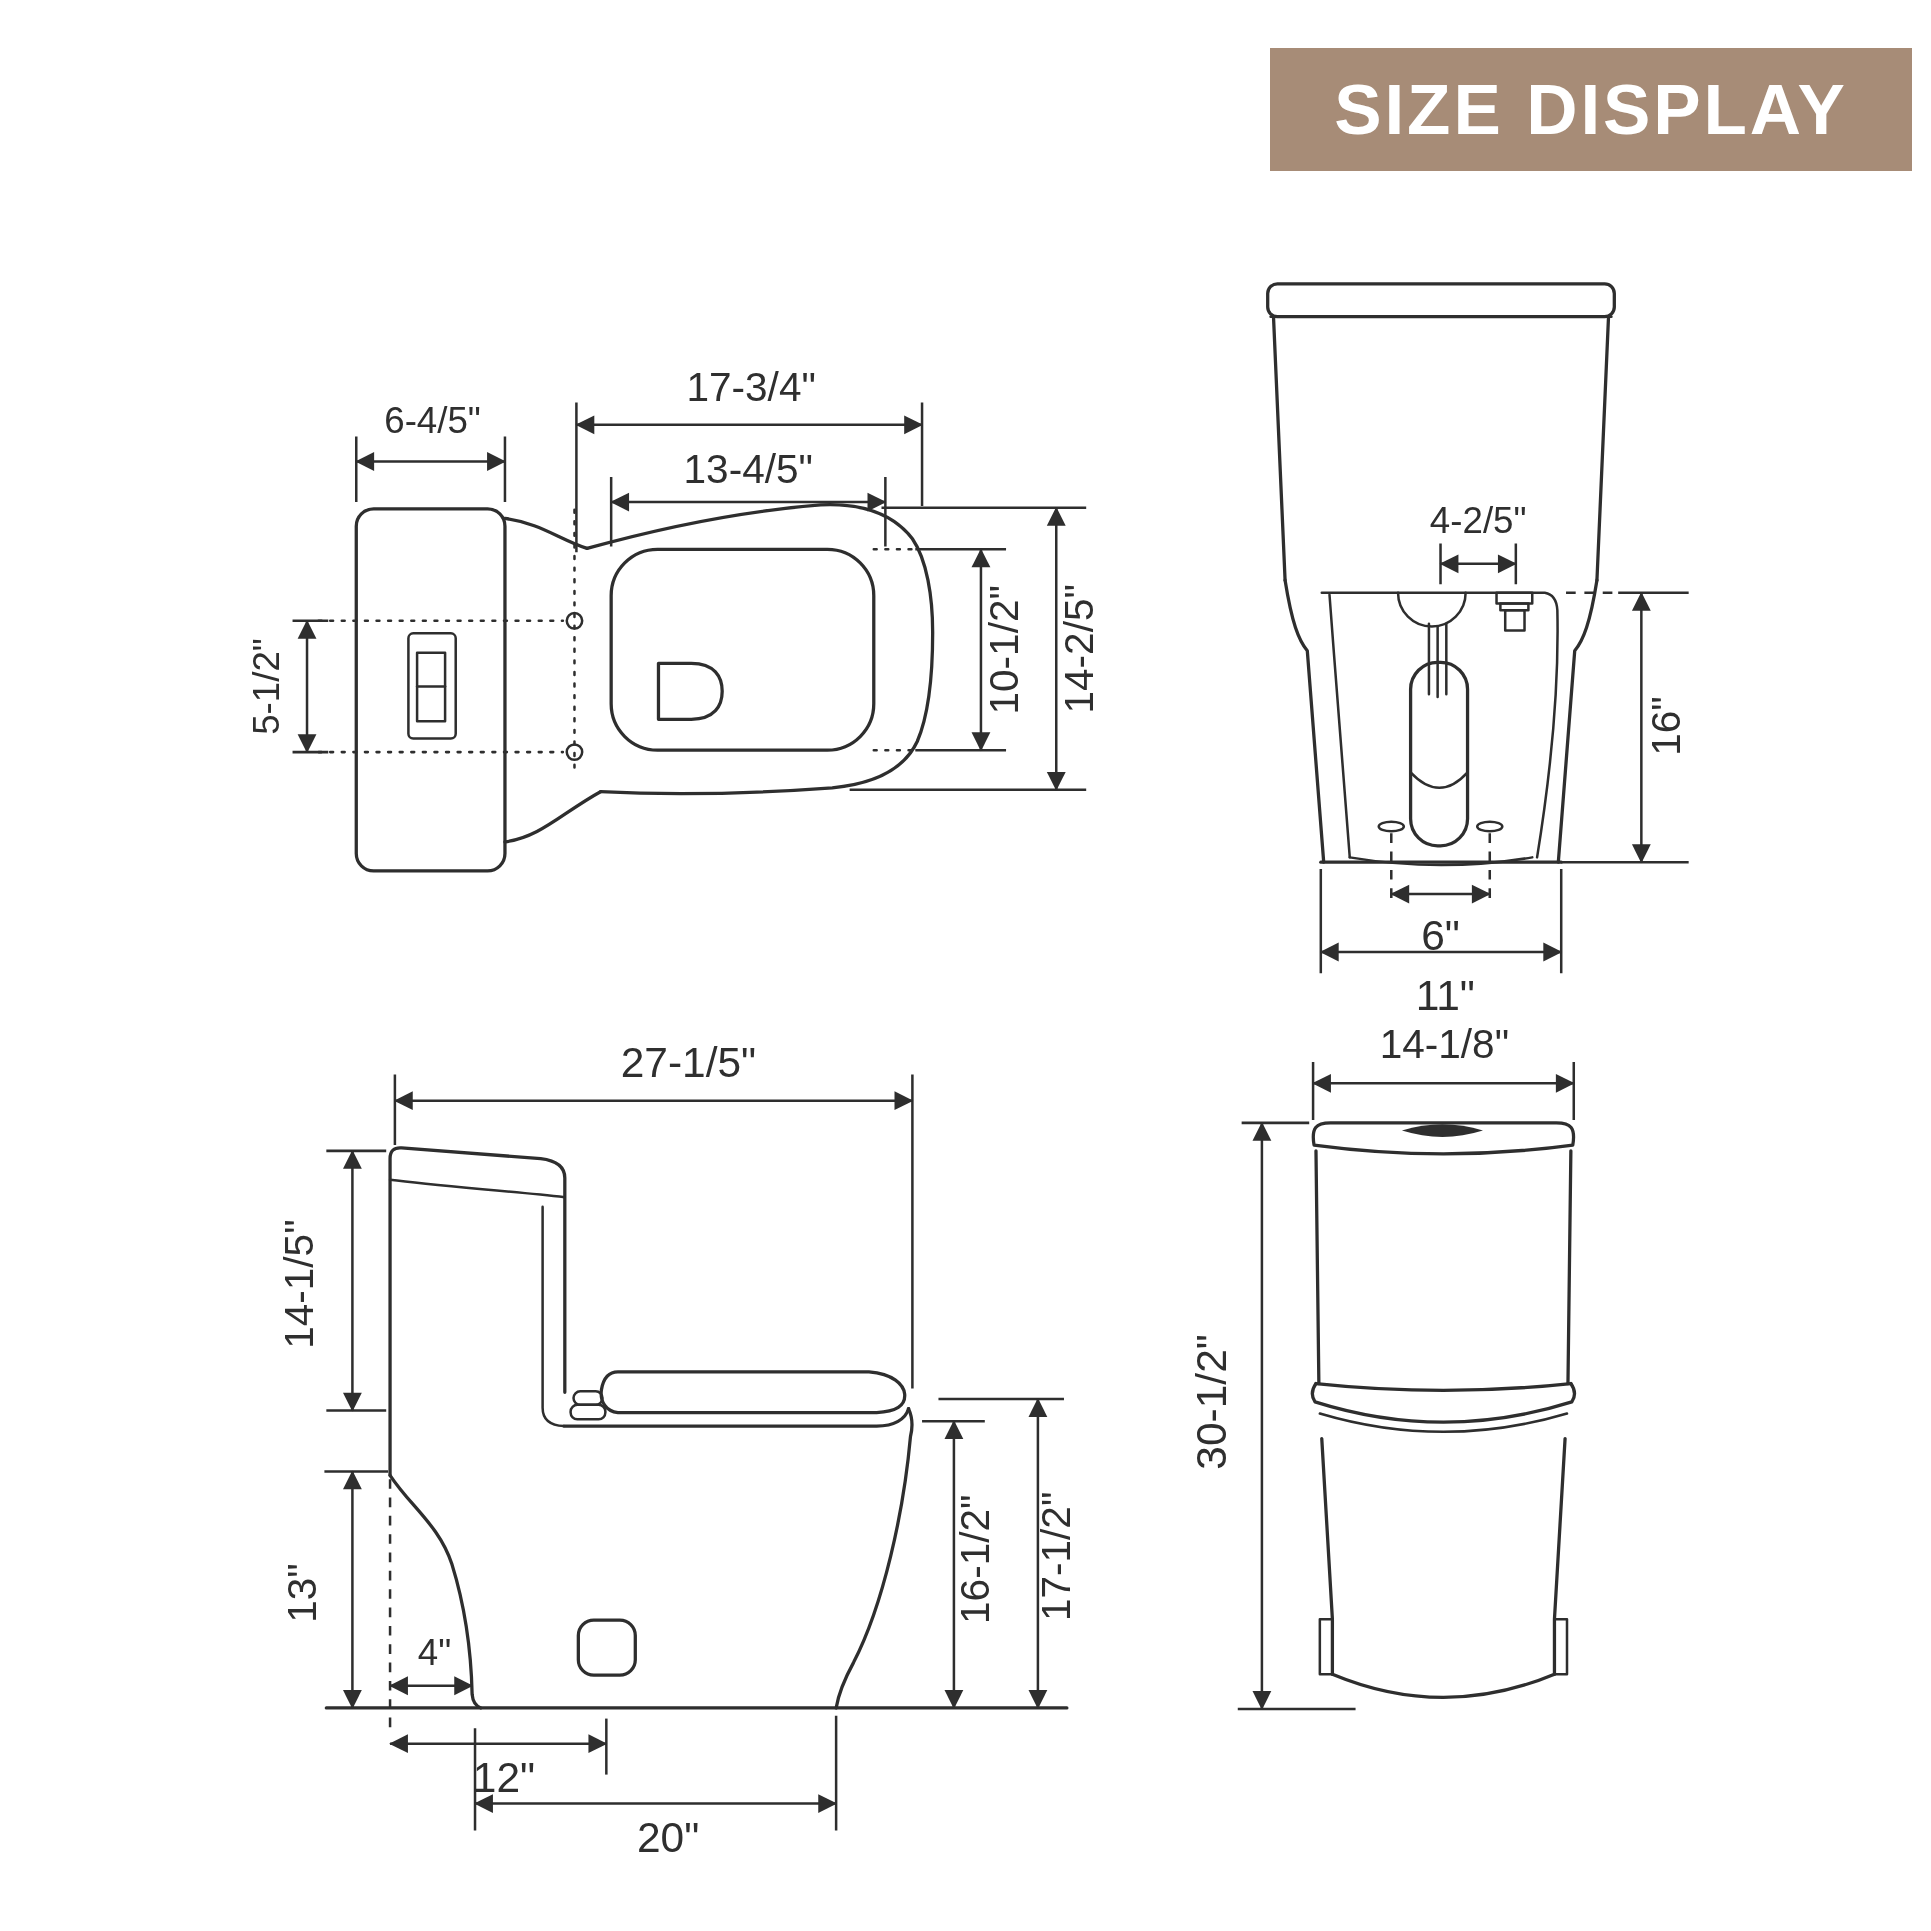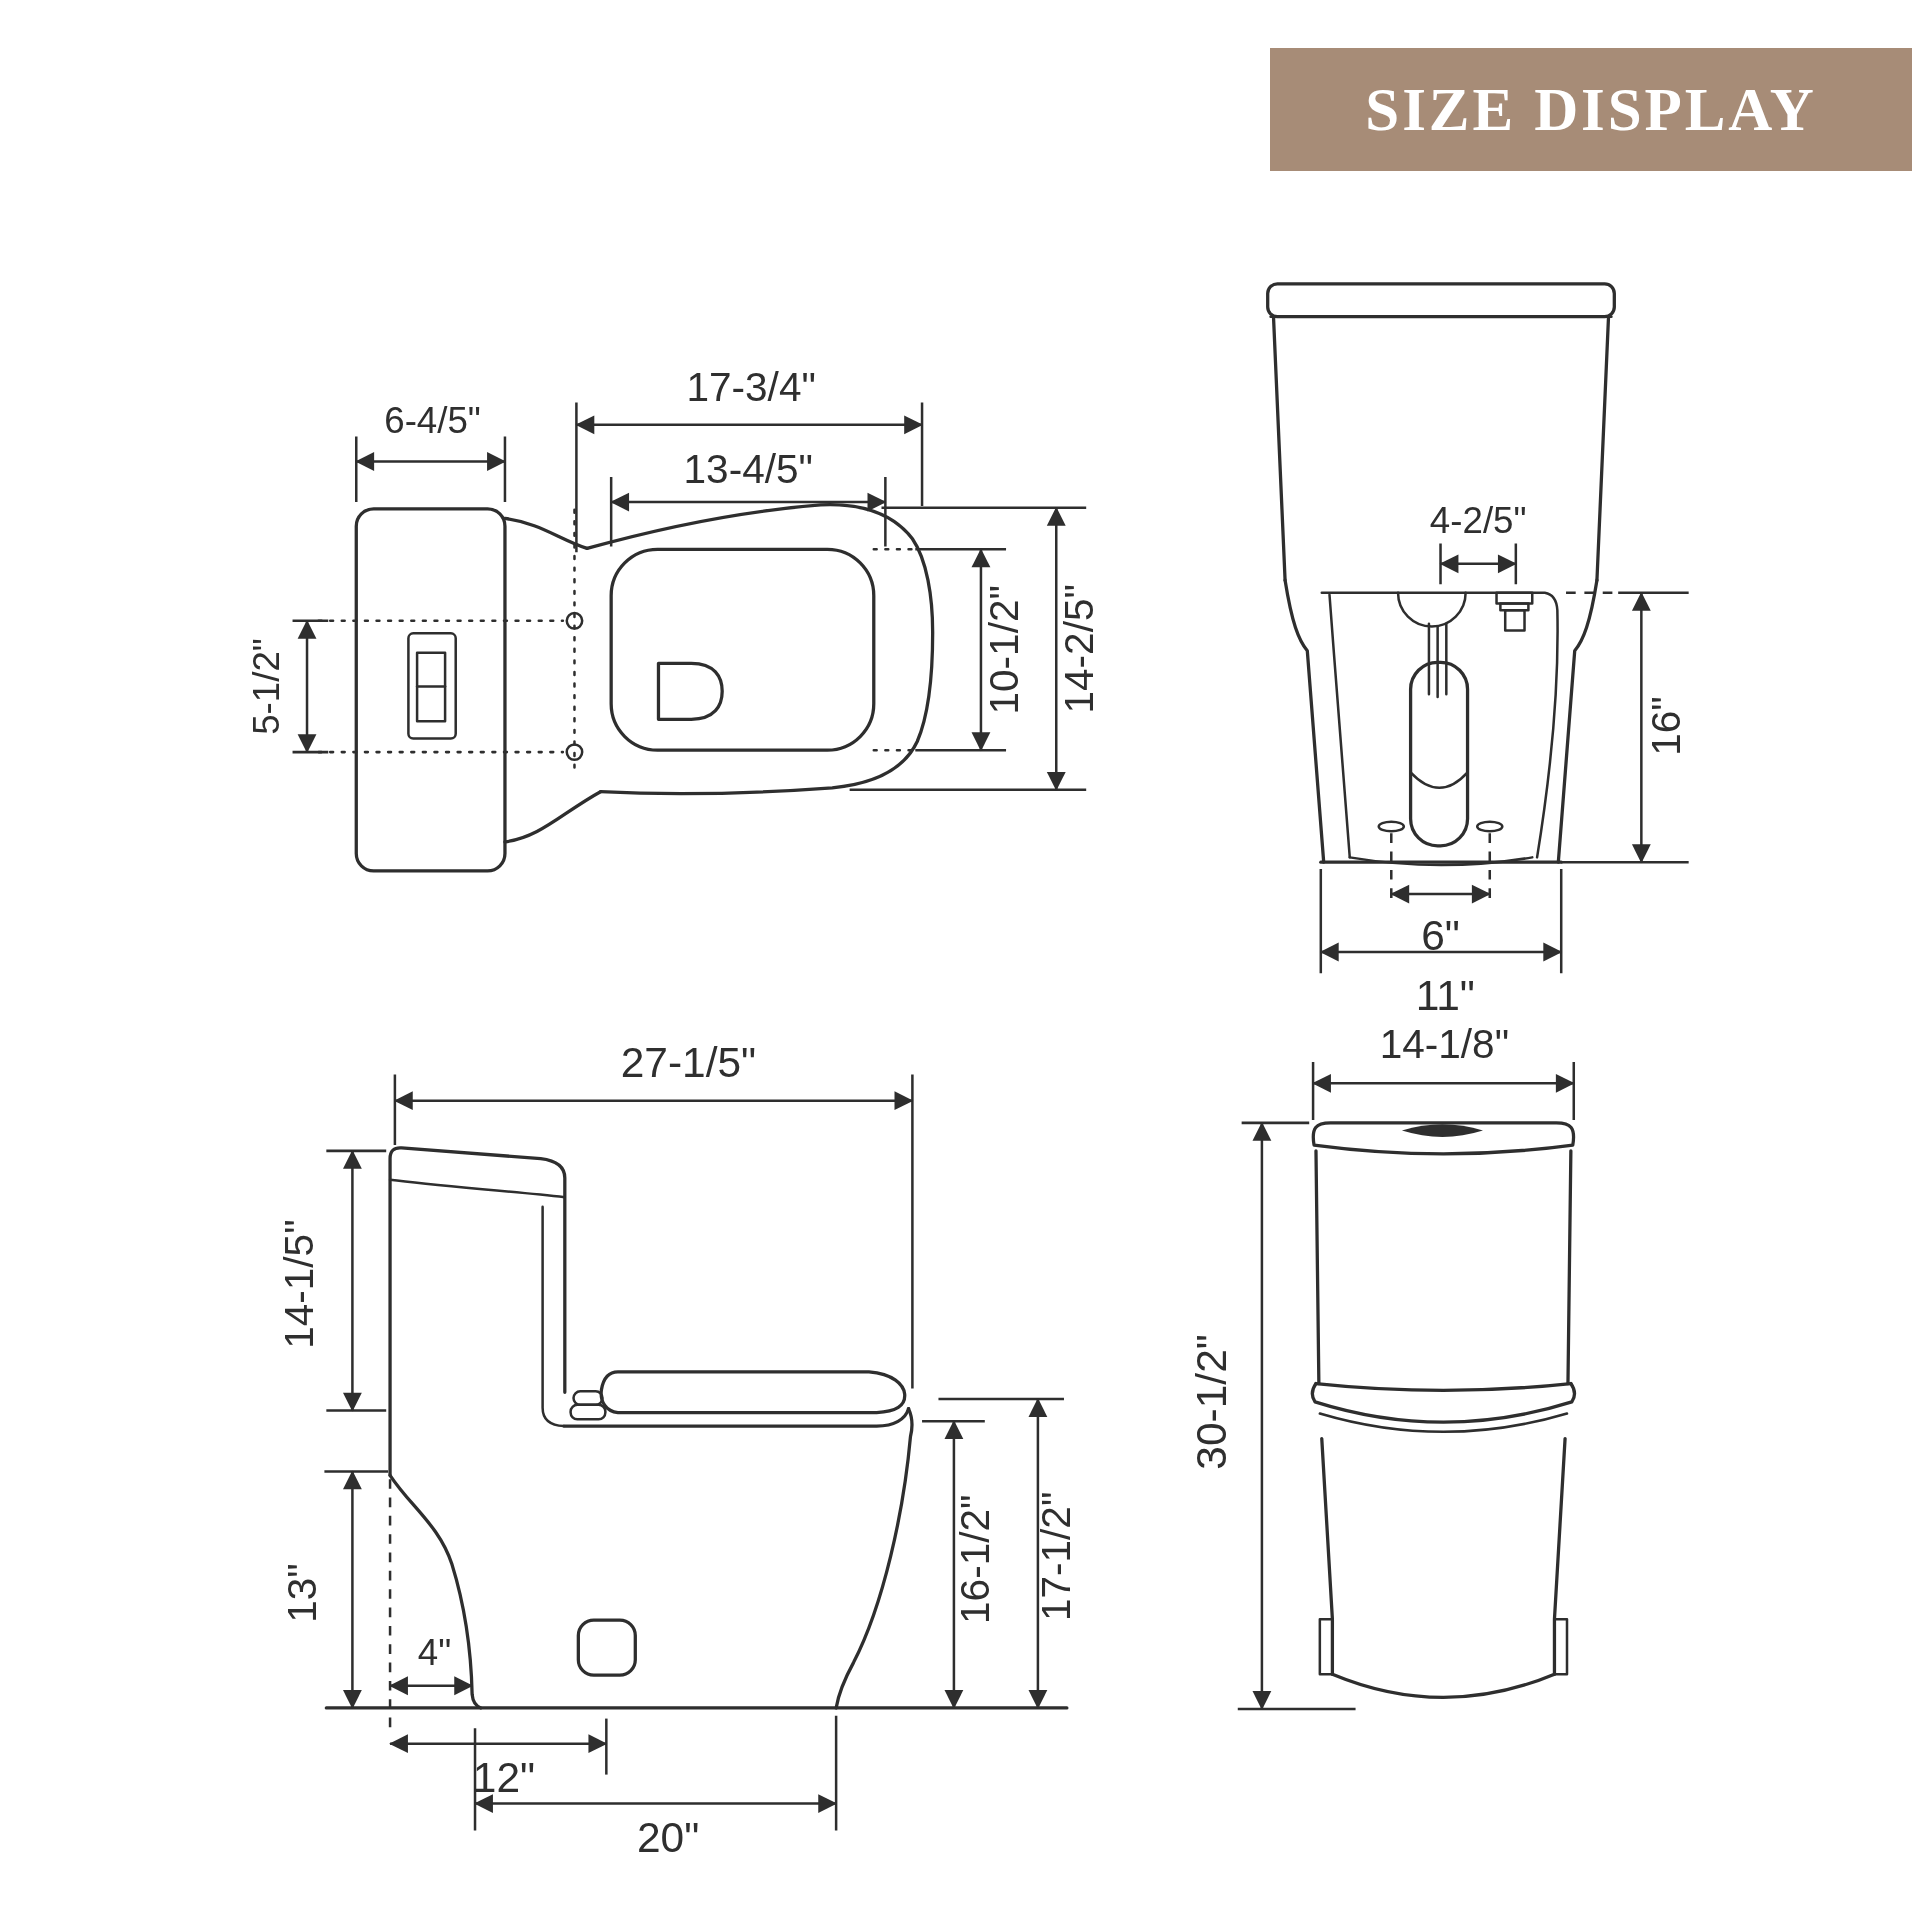--- a/index.html
+++ b/index.html
@@ -1,22 +1,22 @@
 <!DOCTYPE html>
 <html><head>
 <meta charset="utf-8">
 <style>
   html,body{margin:0;padding:0;background:#ffffff;}
   .stage{position:relative;width:1931px;height:1931px;background:#ffffff;overflow:hidden;
          font-family:"Liberation Sans",sans-serif;}
   .stage svg{position:absolute;left:0;top:0;}
   .banner{position:absolute;left:1270px;top:48px;width:642px;height:123px;
           background:#a78c77;display:flex;align-items:center;justify-content:center;}
-  .banner span{color:#ffffff;font-size:61px;font-weight:bold;letter-spacing:2.9px;
-               font-family:Liberation Serif, serif;white-space:nowrap;}
+  .banner span{color:#ffffff;font-size:71px;font-weight:bold;letter-spacing:2.9px;
+               font-family:Liberation Sans, sans-serif;white-space:nowrap;}
   
   .ol{fill:none;stroke:#2e2e2e;stroke-width:3.4;stroke-linecap:round;stroke-linejoin:round;}
   .thin{fill:none;stroke:#2e2e2e;stroke-width:2.6;stroke-linecap:round;stroke-linejoin:round;}
   .dim{fill:none;stroke:#2e2e2e;stroke-width:2.6;}
   .dot{fill:none;stroke:#2e2e2e;stroke-width:2.6;stroke-dasharray:3 9;stroke-linecap:round;}
   .dash{fill:none;stroke:#2e2e2e;stroke-width:2.6;stroke-dasharray:10 9;}
   .num{font-family:"Liberation Sans",sans-serif;fill:#2f2f2f;font-size:42px;text-anchor:middle;}
   .sm{font-size:38px;}
   .lg{font-size:44px;}
   .solidfill{fill:#2e2e2e;stroke:none;}

